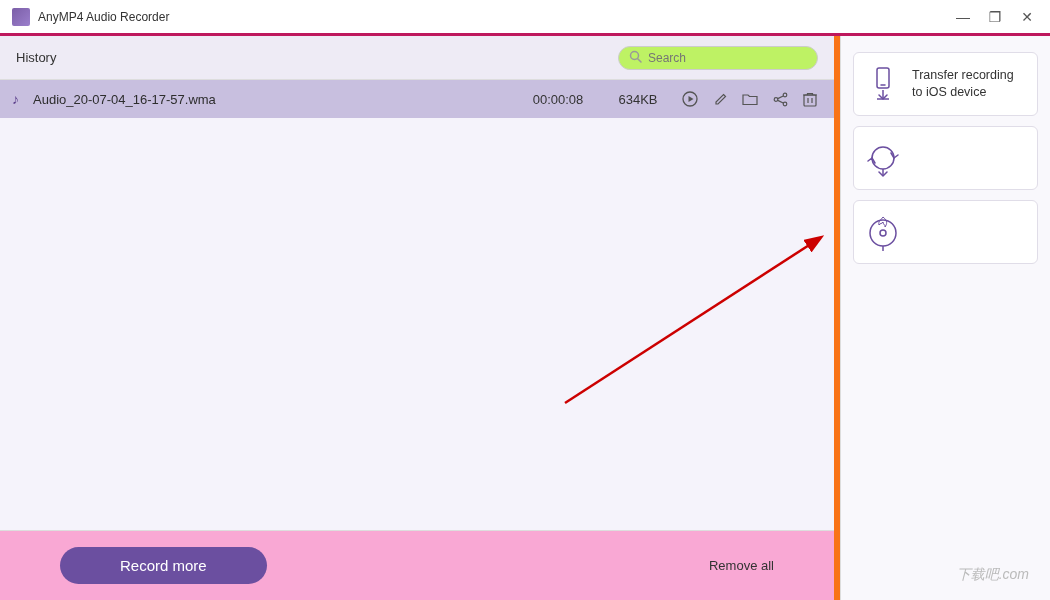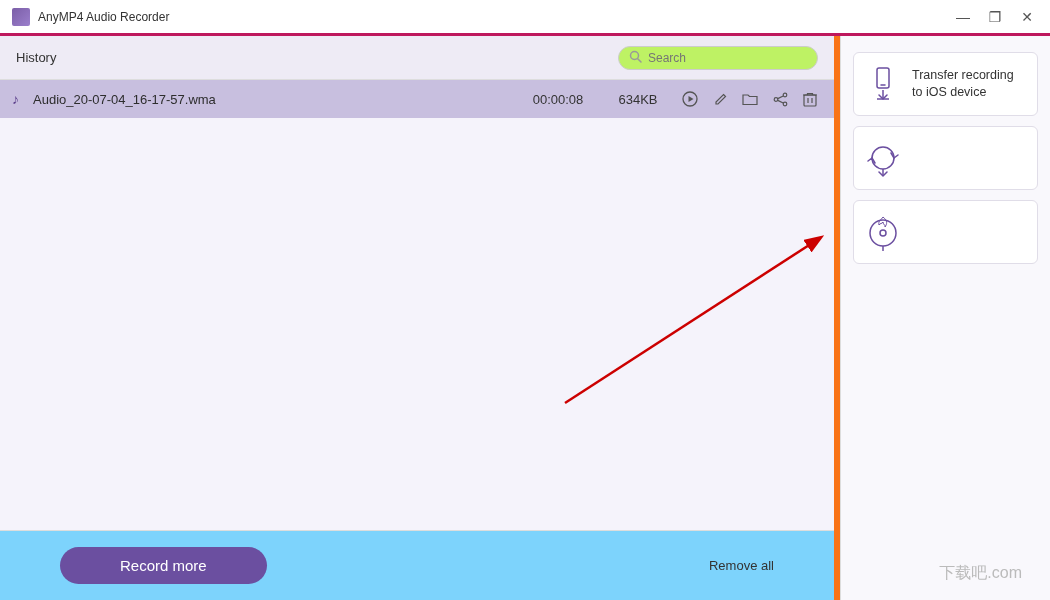--- a/index.html
+++ b/index.html
@@ -167,21 +167,21 @@
       position: absolute;
       top: 0; left: 0;
       width: 100%;
       height: 100%;
       pointer-events: none;
     }
 
     
     .bottom-bar {
       height: 70px;
-      background: #7dd3fc;
+      background: #f9a8d4;
       border-top: 1px solid #ddd;
       display: flex;
       align-items: center;
       justify-content: space-between;
       padding: 1px 60px;
     }
     .record-more-btn {
       background: #6b4fa0;
       color: white;
       border: none;
@@ -390,17 +390,17 @@
           <circle cx="19" cy="20" r="3" stroke="#6b4fa0" stroke-width="1.5" fill="none"></circle>
 
           <path d="M19 4 C17 7, 14 8, 15 12 C16 10, 18 11, 19 9 C19 12, 22 12, 21 14 C23 11, 24 8, 19 4Z" stroke="#6b4fa0" stroke-width="1" fill="none"></path>
 
           <line x1="19" y1="33" x2="19" y2="38" stroke="#6b4fa0" stroke-width="1.5"></line>
         </svg>
       </div>
     </div>
 
     <div style="position:relative; flex:1;">
-      <span class="watermark" style="position:absolute; bottom:0; right:16px; font-size:16px; color:#bbb;">下载吧.com</span>
+      <span class="watermark" style="position:absolute; bottom:0; right:9px; font-size:14px; color:#bbb;font-style:italic;">下载吧.com</span>
     </div>
   </div>
 
 </div>
 
 </body></html>

